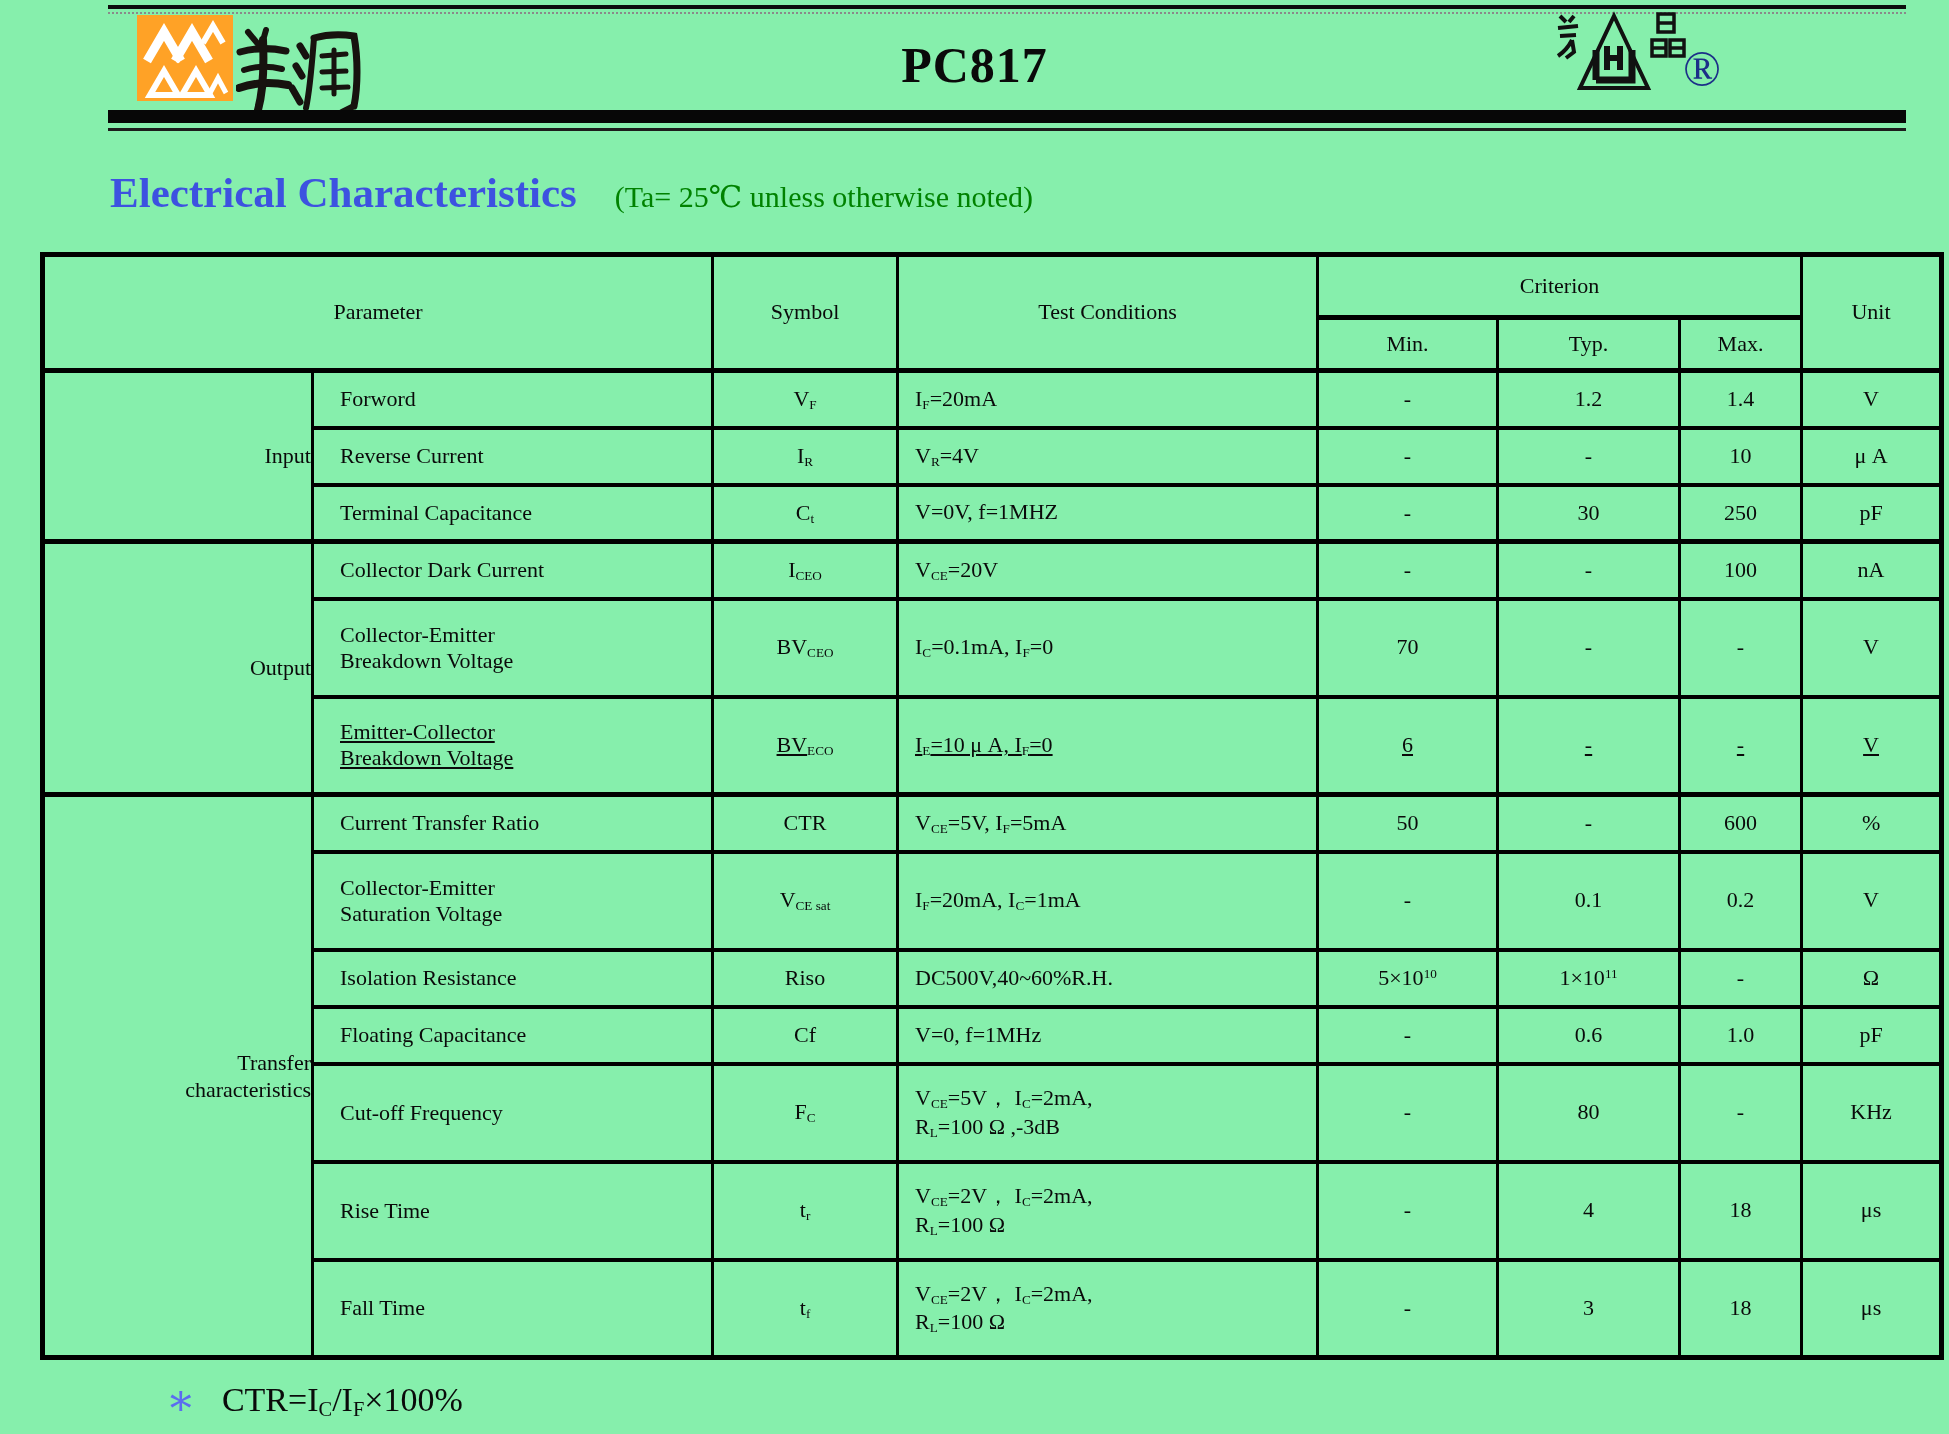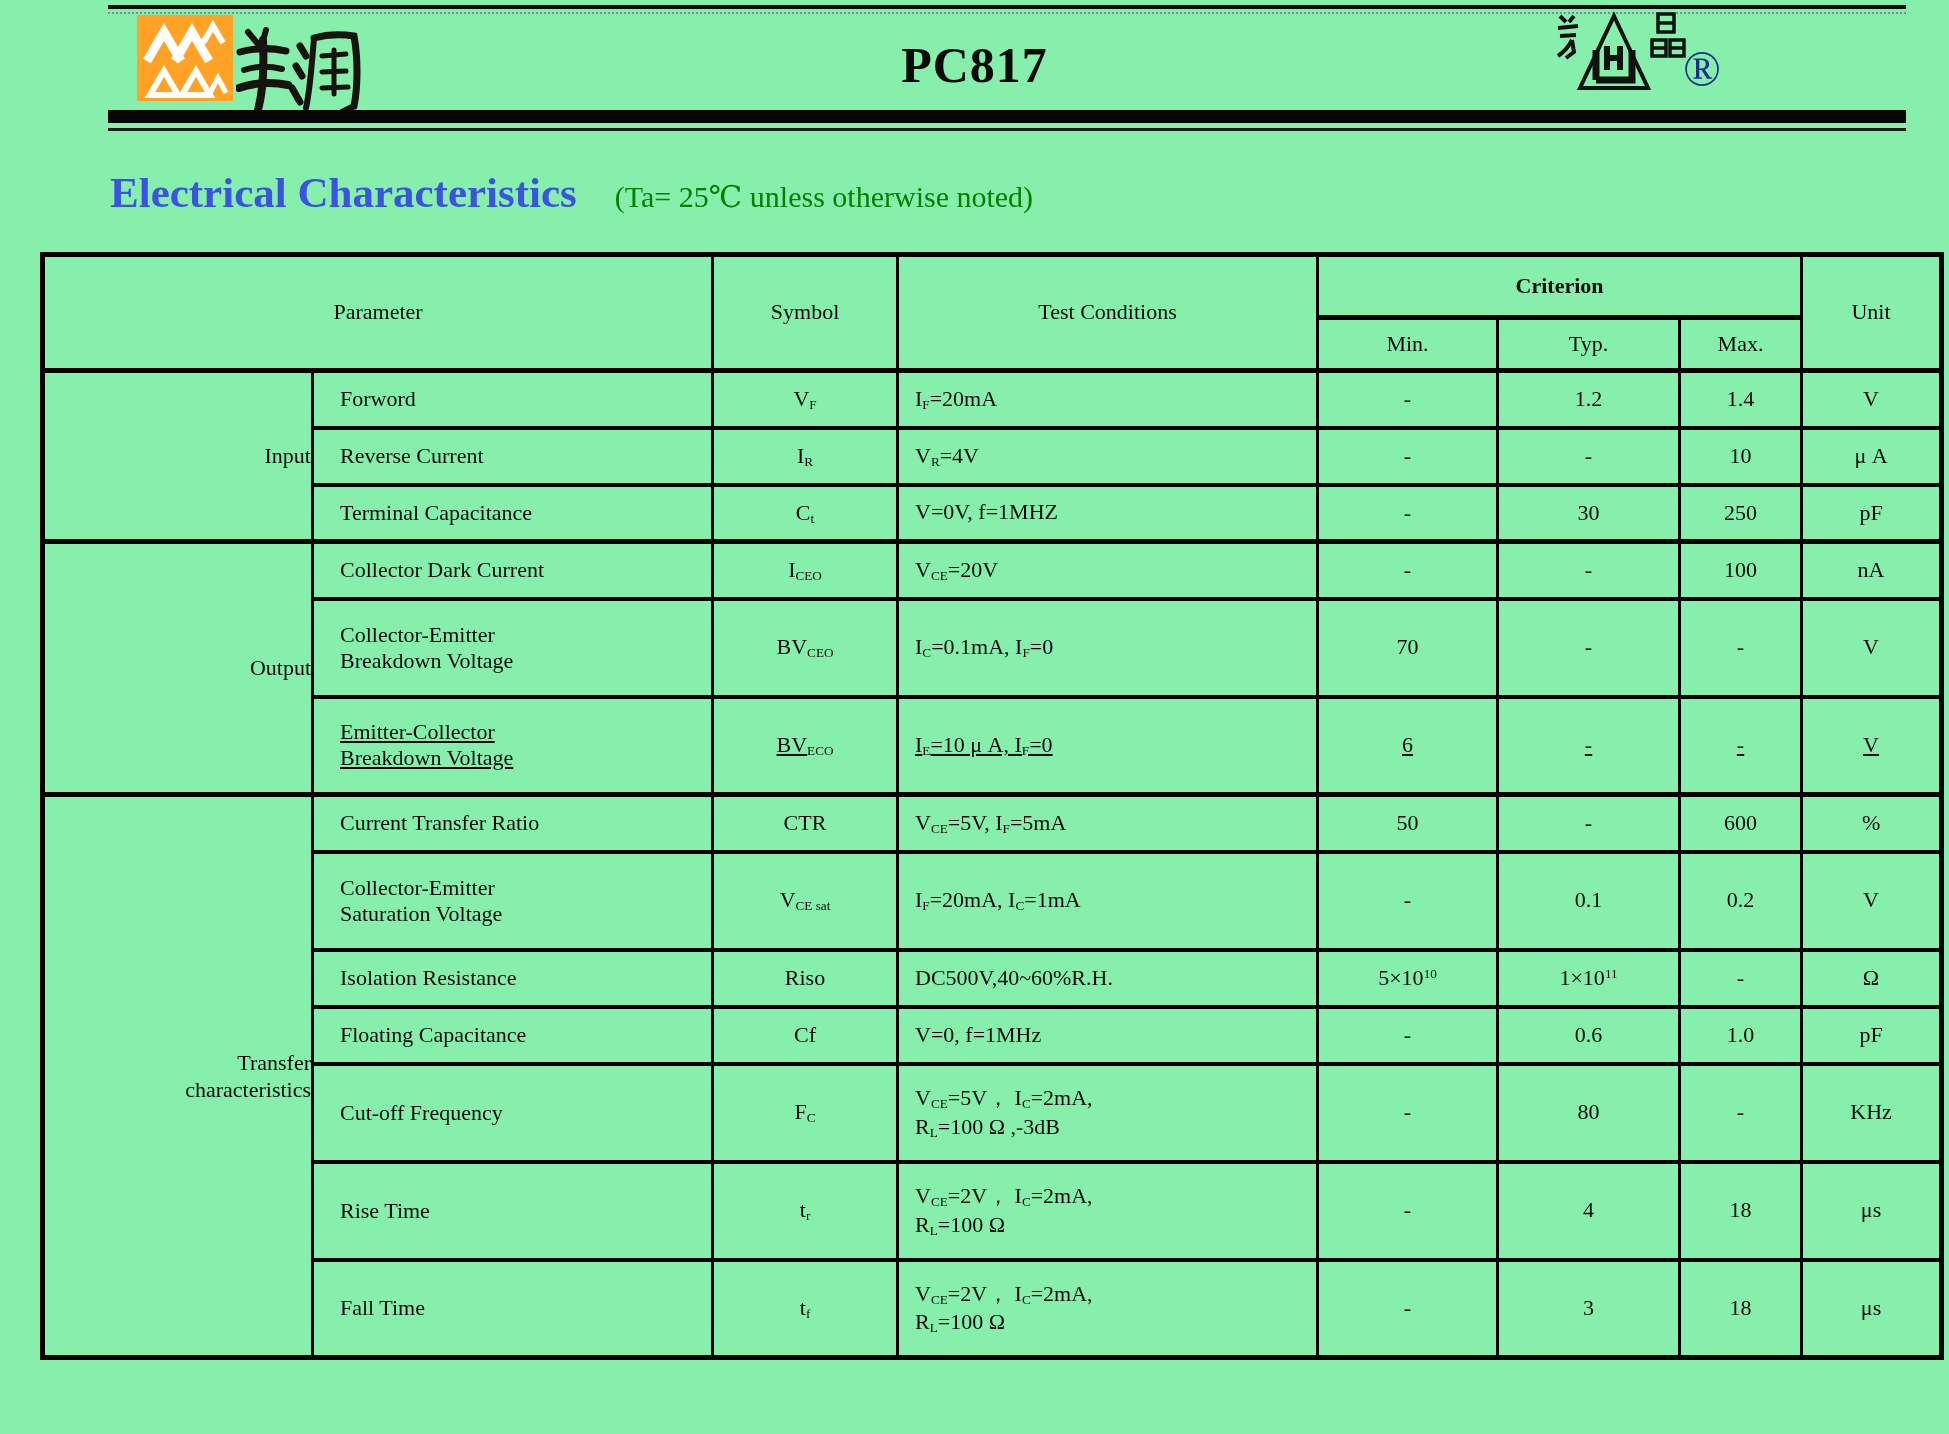--- a/index.html
+++ b/index.html
@@ -24,21 +24,21 @@
   .section-line{position:absolute;left:110px;top:168px;white-space:nowrap;}
   .section-heading{font-size:43px;font-weight:bold;color:#3d52e0;}
   .section-subtitle{font-size:30px;color:#008200;margin-left:38px;}
 
   
   .tbl-wrap{position:absolute;left:40px;top:252px;}
   table.tbl{border-collapse:collapse;table-layout:fixed;width:1899px;font-size:22px;border:5px solid #000;}
   .tbl th,.tbl td{border:3px solid #000;border-top-width:4px;border-bottom-width:4px;
                   padding:0;overflow:hidden;vertical-align:middle;line-height:1.2;}
   .tbl th{font-weight:normal;text-align:center;}
-  th.criterion{border-bottom-width:5px;font-weight:bold;}
+  th.criterion{border-bottom-width:5px;}
   tr.head-sub th{border-bottom-width:5px;}
   tr.group-start td{border-top-width:5px;}
   td.c-group{text-align:right;padding-left:22px;line-height:1.25;}
   td.c-param{text-align:left;padding-left:26px;line-height:1.18;}
   td.c-sym{text-align:center;}
   td.c-cond{text-align:left;padding-left:16px;line-height:1.3;}
   td.c-num{text-align:center;}
   .tbl sub{font-size:0.6em;vertical-align:-0.25em;line-height:0;}
   .tbl sup{font-size:0.6em;vertical-align:0.55em;line-height:0;}
 
@@ -263,14 +263,17 @@
             <td class="c-cond">V<sub>CE</sub>=2V， I<sub>C</sub>=2mA,<br>R<sub>L</sub>=100 Ω</td>
             <td class="c-num">-</td>
             <td class="c-num">3</td>
             <td class="c-num">18</td>
             <td class="c-num">μs</td>
           </tr>
         </tbody>
     </table>
   </div>
 
+  <div class="footnote">
+    <span class="star">∗</span><span id="footnote-text">CTR=I<sub>C</sub>/I<sub>F</sub>×100%</span>
+  </div>
 
 </div>
 
 </body></html>

